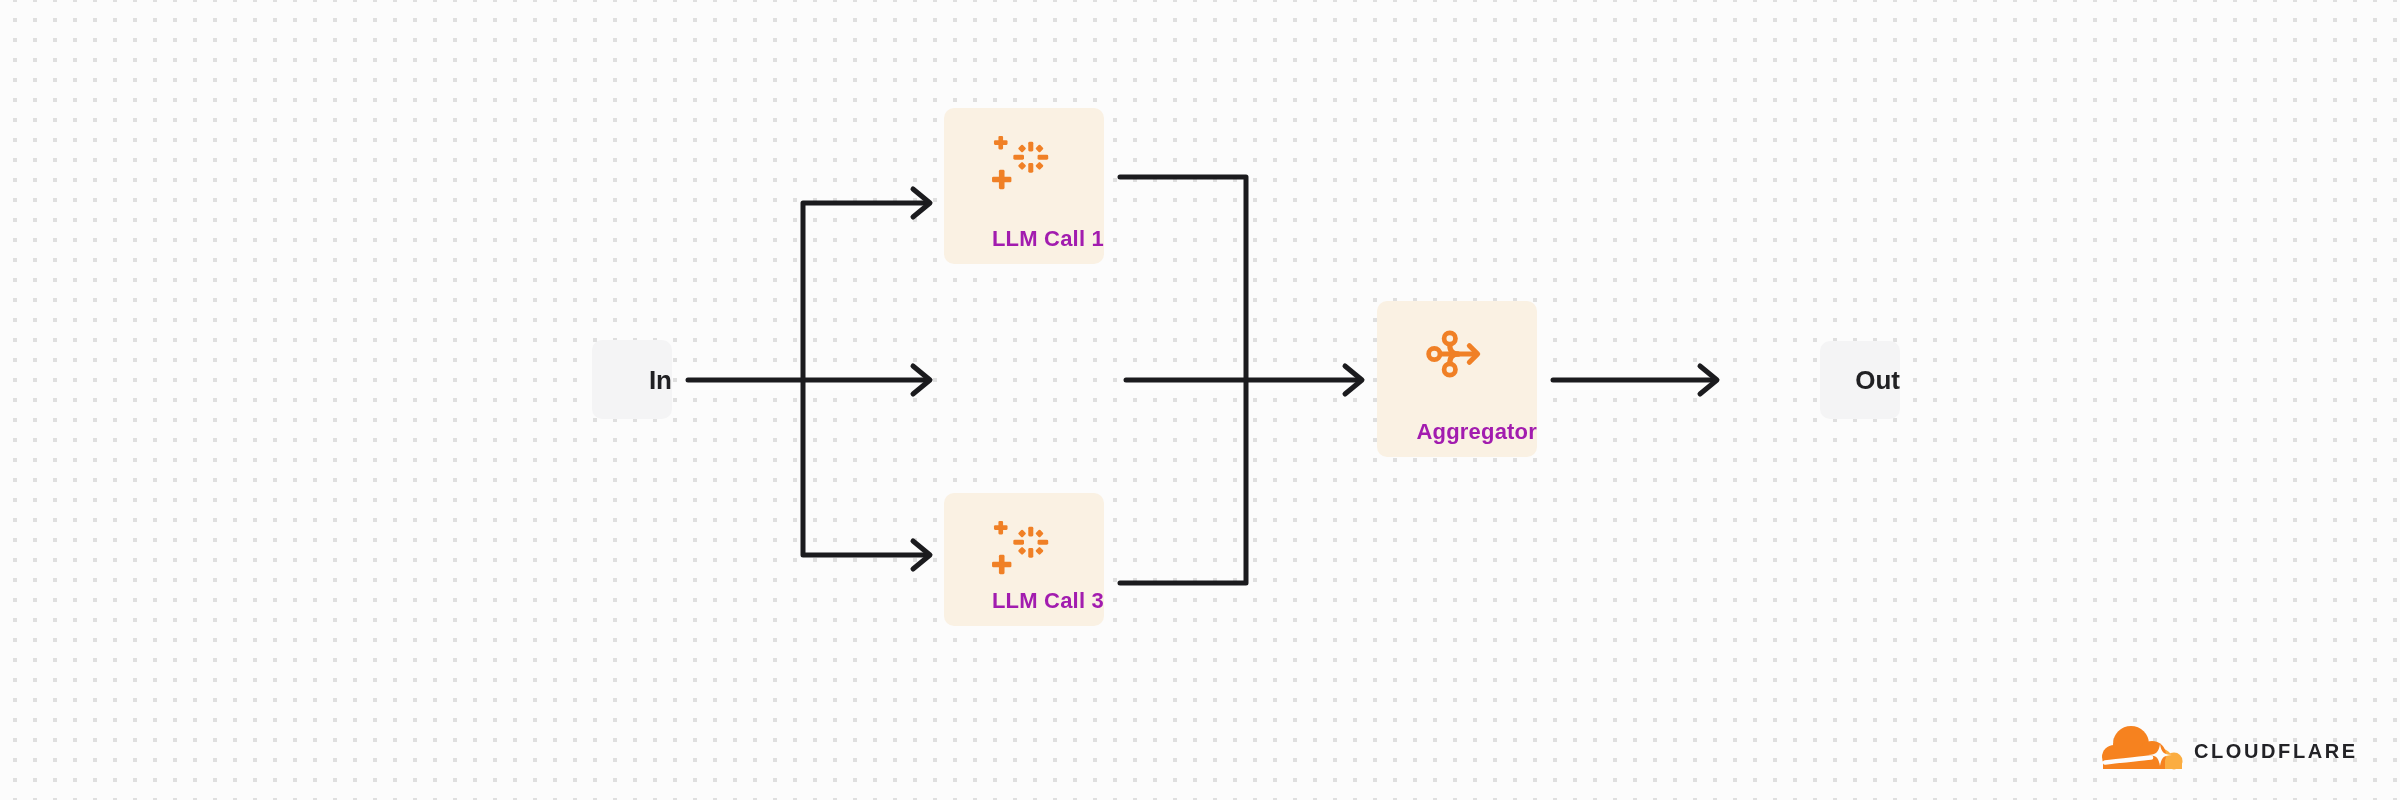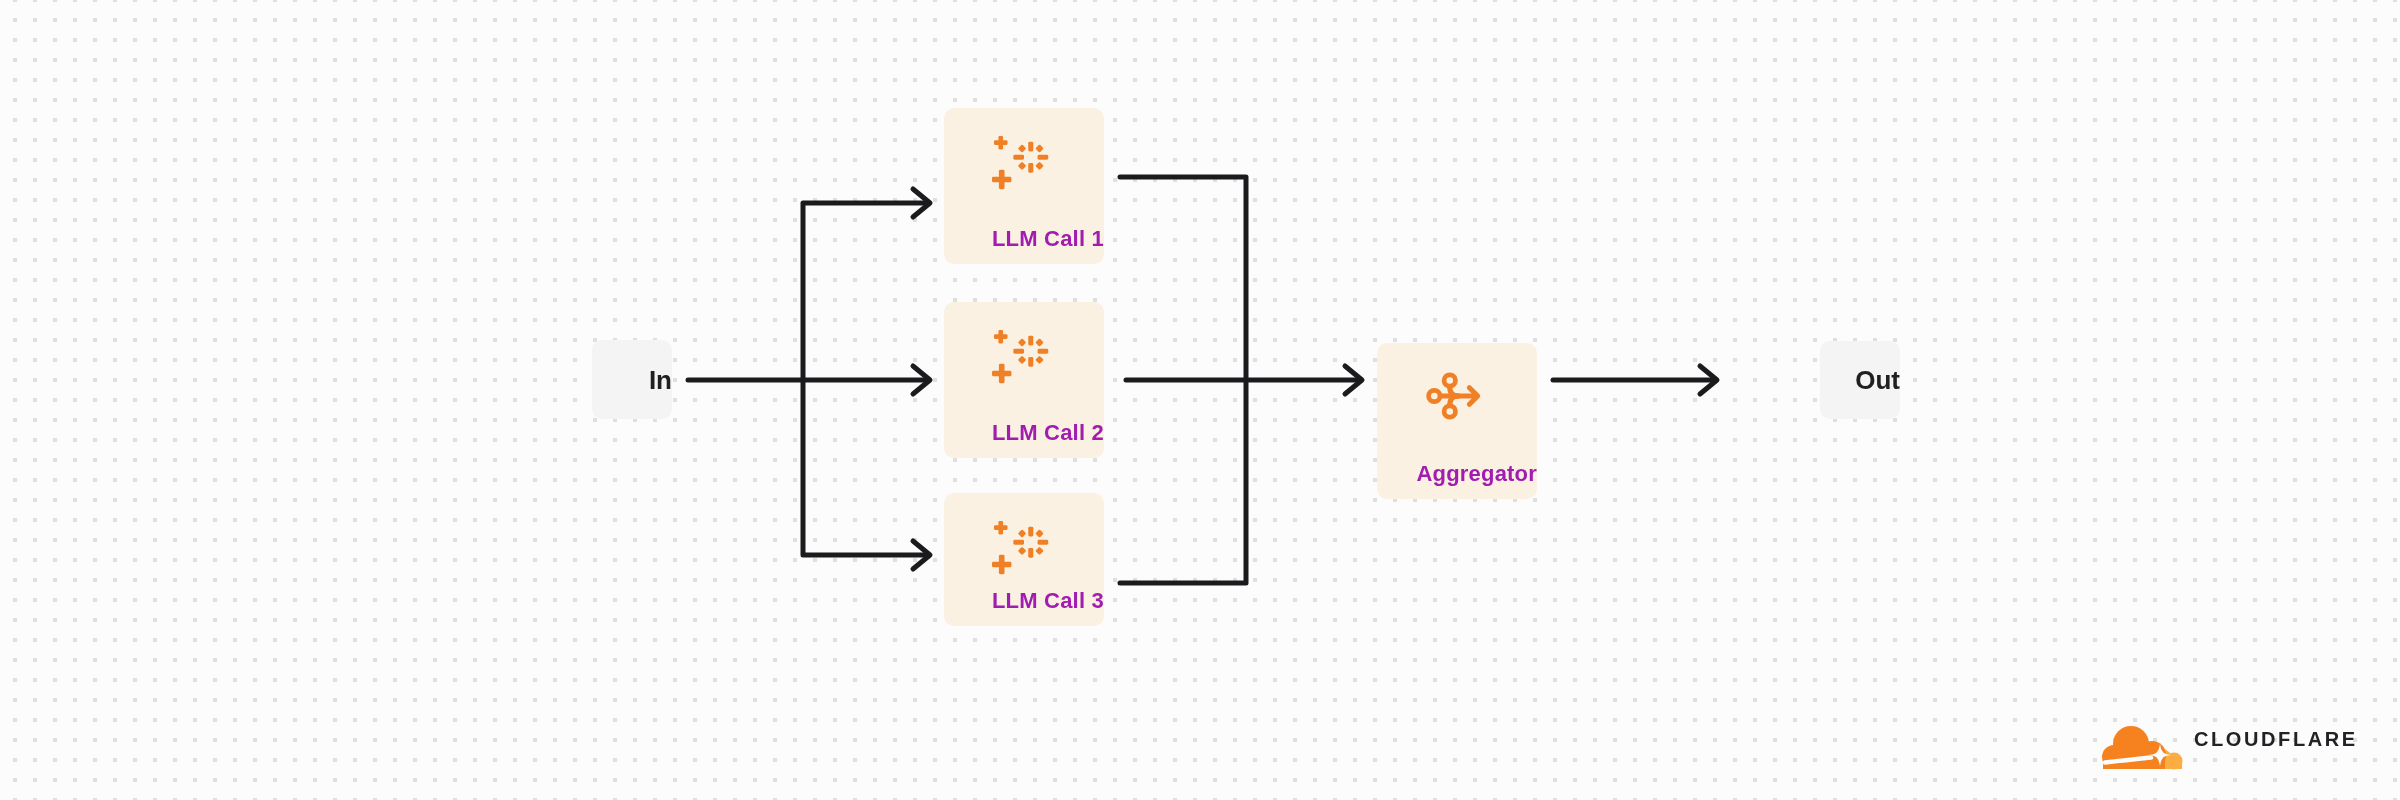--- a/index.html
+++ b/index.html
@@ -37,21 +37,21 @@
   .title{
     position:absolute;left:34px;top:731px;
     font-size:37px;font-weight:700;color:#26262A;line-height:1;letter-spacing:0.2px;
   }
   .logo{
     position:absolute;left:2094px;top:724px;height:48px;
     display:flex;align-items:flex-end;
   }
   .logo-text{
     font-size:20px;font-weight:700;color:#222226;
-    letter-spacing:2.6px;line-height:1;margin-left:8px;margin-bottom:23px;
+    letter-spacing:2.6px;line-height:1;margin-left:8px;margin-bottom:11px;
   }
 </style>
 </head>
 <body>
 
 <div class="canvas">
 
   <svg class="connectors" width="2400" height="800" viewBox="0 0 2400 800">
     <path d="M688 380 H926"></path>
     <path d="M926 203 H803 V555 H926"></path>
@@ -80,57 +80,40 @@
       <rect x="27.9" y="31.9" width="6.2" height="6.2" rx="1.2" transform="rotate(45 31 35)"></rect>
       <rect x="27.9" y="13.9" width="6.2" height="6.2" rx="1.2" transform="rotate(45 31 17)"></rect>
       <rect x="6.6" y="4" width="4.8" height="14" rx="1.2"></rect>
       <rect x="2" y="8.6" width="14" height="4.8" rx="1.2"></rect>
       <rect x="7.1" y="39" width="5.8" height="20" rx="1.4"></rect>
       <rect x="0" y="46.1" width="20" height="5.8" rx="1.4"></rect>
     </svg>
     <div class="card-label">LLM Call 1</div>
   </div>
 
-  <div class="node cream" style="left:944px;top:302px;width:160px;height:156px;">
-    <svg class="card-icon" width="64" height="62" viewBox="0 0 66 64" fill="#F08026">
-      <rect x="37.4" y="10" width="5.2" height="10" rx="1.5"></rect>
-      <rect x="37.4" y="32" width="5.2" height="10" rx="1.5"></rect>
-      <rect x="47" y="23.4" width="11" height="5.2" rx="1.5"></rect>
-      <rect x="22" y="23.4" width="11" height="5.2" rx="1.5"></rect>
-      <rect x="45.9" y="13.9" width="6.2" height="6.2" rx="1.2" transform="rotate(45 49 17)"></rect>
-      <rect x="45.9" y="31.9" width="6.2" height="6.2" rx="1.2" transform="rotate(45 49 35)"></rect>
-      <rect x="27.9" y="31.9" width="6.2" height="6.2" rx="1.2" transform="rotate(45 31 35)"></rect>
-      <rect x="27.9" y="13.9" width="6.2" height="6.2" rx="1.2" transform="rotate(45 31 17)"></rect>
-      <rect x="6.6" y="4" width="4.8" height="14" rx="1.2"></rect>
-      <rect x="2" y="8.6" width="14" height="4.8" rx="1.2"></rect>
-      <rect x="7.1" y="39" width="5.8" height="20" rx="1.4"></rect>
-      <rect x="0" y="46.1" width="20" height="5.8" rx="1.4"></rect>
-    </svg>
-    <div class="card-label">LLM Call 2</div>
-  </div>
 
   <div class="node cream" style="left:944px;top:493px;width:160px;height:133px;">
     <svg class="card-icon" width="64" height="62" viewBox="0 0 66 64" fill="#F08026">
       <rect x="37.4" y="10" width="5.2" height="10" rx="1.5"></rect>
       <rect x="37.4" y="32" width="5.2" height="10" rx="1.5"></rect>
       <rect x="47" y="23.4" width="11" height="5.2" rx="1.5"></rect>
       <rect x="22" y="23.4" width="11" height="5.2" rx="1.5"></rect>
       <rect x="45.9" y="13.9" width="6.2" height="6.2" rx="1.2" transform="rotate(45 49 17)"></rect>
       <rect x="45.9" y="31.9" width="6.2" height="6.2" rx="1.2" transform="rotate(45 49 35)"></rect>
       <rect x="27.9" y="31.9" width="6.2" height="6.2" rx="1.2" transform="rotate(45 31 35)"></rect>
       <rect x="27.9" y="13.9" width="6.2" height="6.2" rx="1.2" transform="rotate(45 31 17)"></rect>
       <rect x="6.6" y="4" width="4.8" height="14" rx="1.2"></rect>
       <rect x="2" y="8.6" width="14" height="4.8" rx="1.2"></rect>
       <rect x="7.1" y="39" width="5.8" height="20" rx="1.4"></rect>
       <rect x="0" y="46.1" width="20" height="5.8" rx="1.4"></rect>
     </svg>
     <div class="card-label">LLM Call 3</div>
   </div>
 
-  <div class="node cream" style="left:1377px;top:301px;width:160px;height:156px;margin-top:42px;">
+  <div class="node cream" style="left:1377px;top:301px;width:160px;height:156px;">
     <svg class="card-icon" width="66" height="58" viewBox="0 0 64 56" fill="none" stroke="#F08026" stroke-width="5" stroke-linecap="round" stroke-linejoin="round">
       <circle cx="10" cy="28" r="5.5" stroke-width="4.6"></circle>
       <circle cx="25" cy="13" r="5.5" stroke-width="4.6"></circle>
       <circle cx="25" cy="43" r="5.5" stroke-width="4.6"></circle>
       <path d="M25 19 C25 24 27 28 33 28"></path>
       <path d="M25 37 C25 32 27 28 33 28"></path>
       <path d="M16 28 H50"></path>
       <path d="M44 20 L52 28 L44 36"></path>
     </svg>
     <div class="card-label">Aggregator</div>

